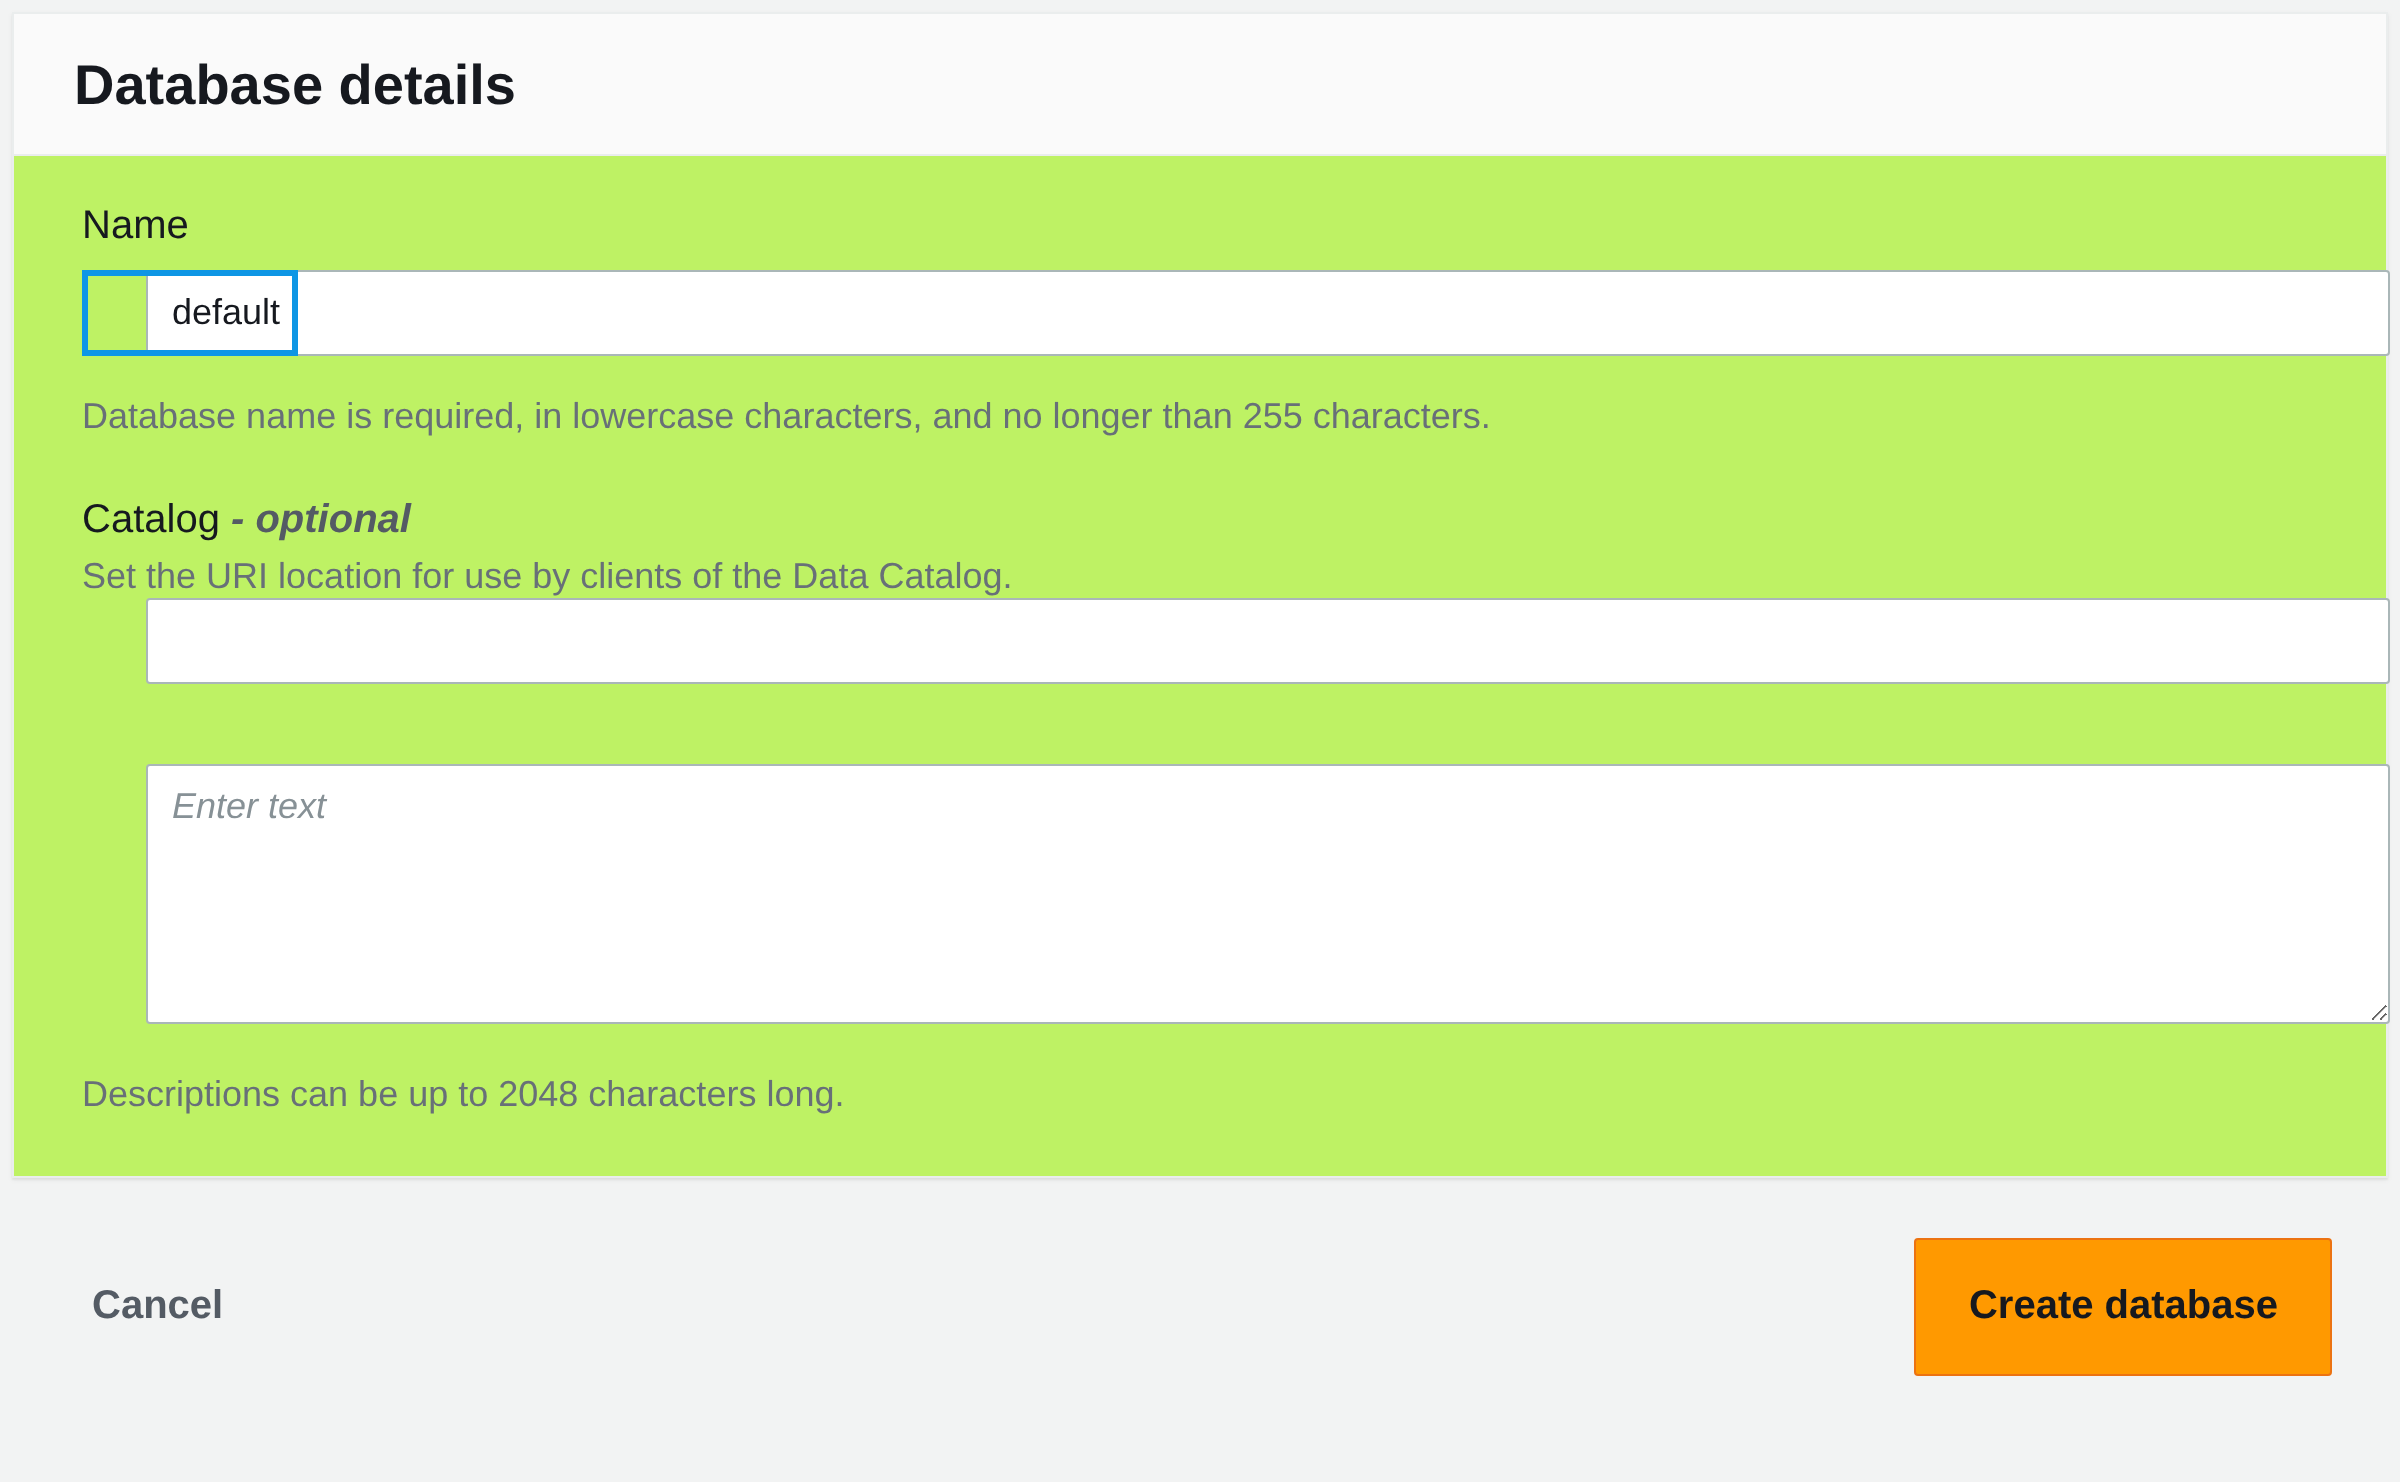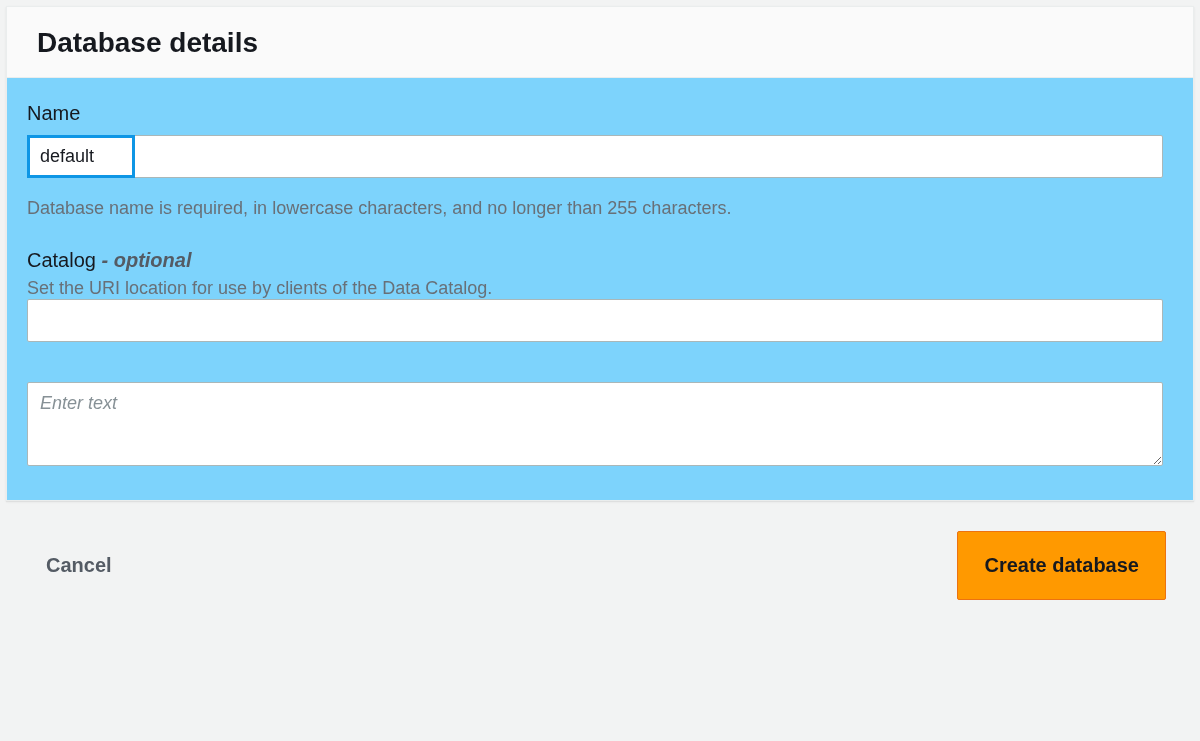--- a/index.html
+++ b/index.html
@@ -8,37 +8,37 @@
     padding: 0;
     font-family: "Amazon Ember", "Helvetica Neue", Arial, sans-serif;
     background: #f2f3f3;
     color: #16191f;
     height: 100%;
   }
   body {
     padding: 6px;
   }
   .panel {
-    background: #7dd3fc;
+    background: #bef264;
     border: 1px solid #eaeded;
     box-shadow: 0 1px 1px rgba(0,0,0,0.05), 0 1px 3px rgba(0,0,0,0.05);
   }
   .panel-header {
     padding: 20px 30px 18px 30px;
     border-bottom: 1px solid #eaeded;
     background: #fafafa;
   }
   .panel-header h2 {
     margin: 0;
     font-size: 28px;
     font-weight: 700;
     color: #16191f;
   }
   .panel-body {
-    padding: 24px 30px 30px 20px;
+    padding: 24px 30px 30px 34px;
   }
   .form-group {
     margin-bottom: 30px;
   }
   .form-group:last-child { margin-bottom: 0; }
   .form-label {
     font-size: 20px;
     color: #16191f;
     margin-bottom: 6px;
     display: block;
@@ -59,28 +59,29 @@
   }
   input[type="text"], textarea {
     width: 100%;
     font-size: 18px;
     font-family: inherit;
     padding: 10px 12px;
     border: 1px solid #aab7b8;
     border-radius: 2px;
     color: #16191f;
     background: #ffffff;
+    margin-left: 32px;
   }
   input[type="text"]::placeholder, textarea::placeholder {
     color: #879196;
     font-style: italic;
   }
   textarea {
     resize: both;
-    height: 84px;
+    height: 130px;
   }
   .name-input-wrap {
     position: relative;
   }
   .selection-highlight {
     position: absolute;
     top: 0;
     left: 0;
     height: 100%;
     border: 3px solid #0e96e5;
@@ -136,20 +137,21 @@
     <div class="form-group">
       <label class="form-label">
         <span>Catalog</span><span class="optional"> - optional</span>
       </label>
       <div class="form-hint-above">Set the URI location for use by clients of the Data Catalog.</div>
       <input type="text" value="" style="">
     </div>
 
     <div class="form-group">
       <textarea style="margin-top: 10px;" placeholder="Enter text"></textarea>
+      <div class="form-hint-below">Descriptions can be up to 2048 characters long.</div>
     </div>
 
   </div>
 </div>
 
 <div class="footer-actions">
   <button class="btn btn-link">Cancel</button>
   <button class="btn btn-primary">Create database</button>
 </div>
 

